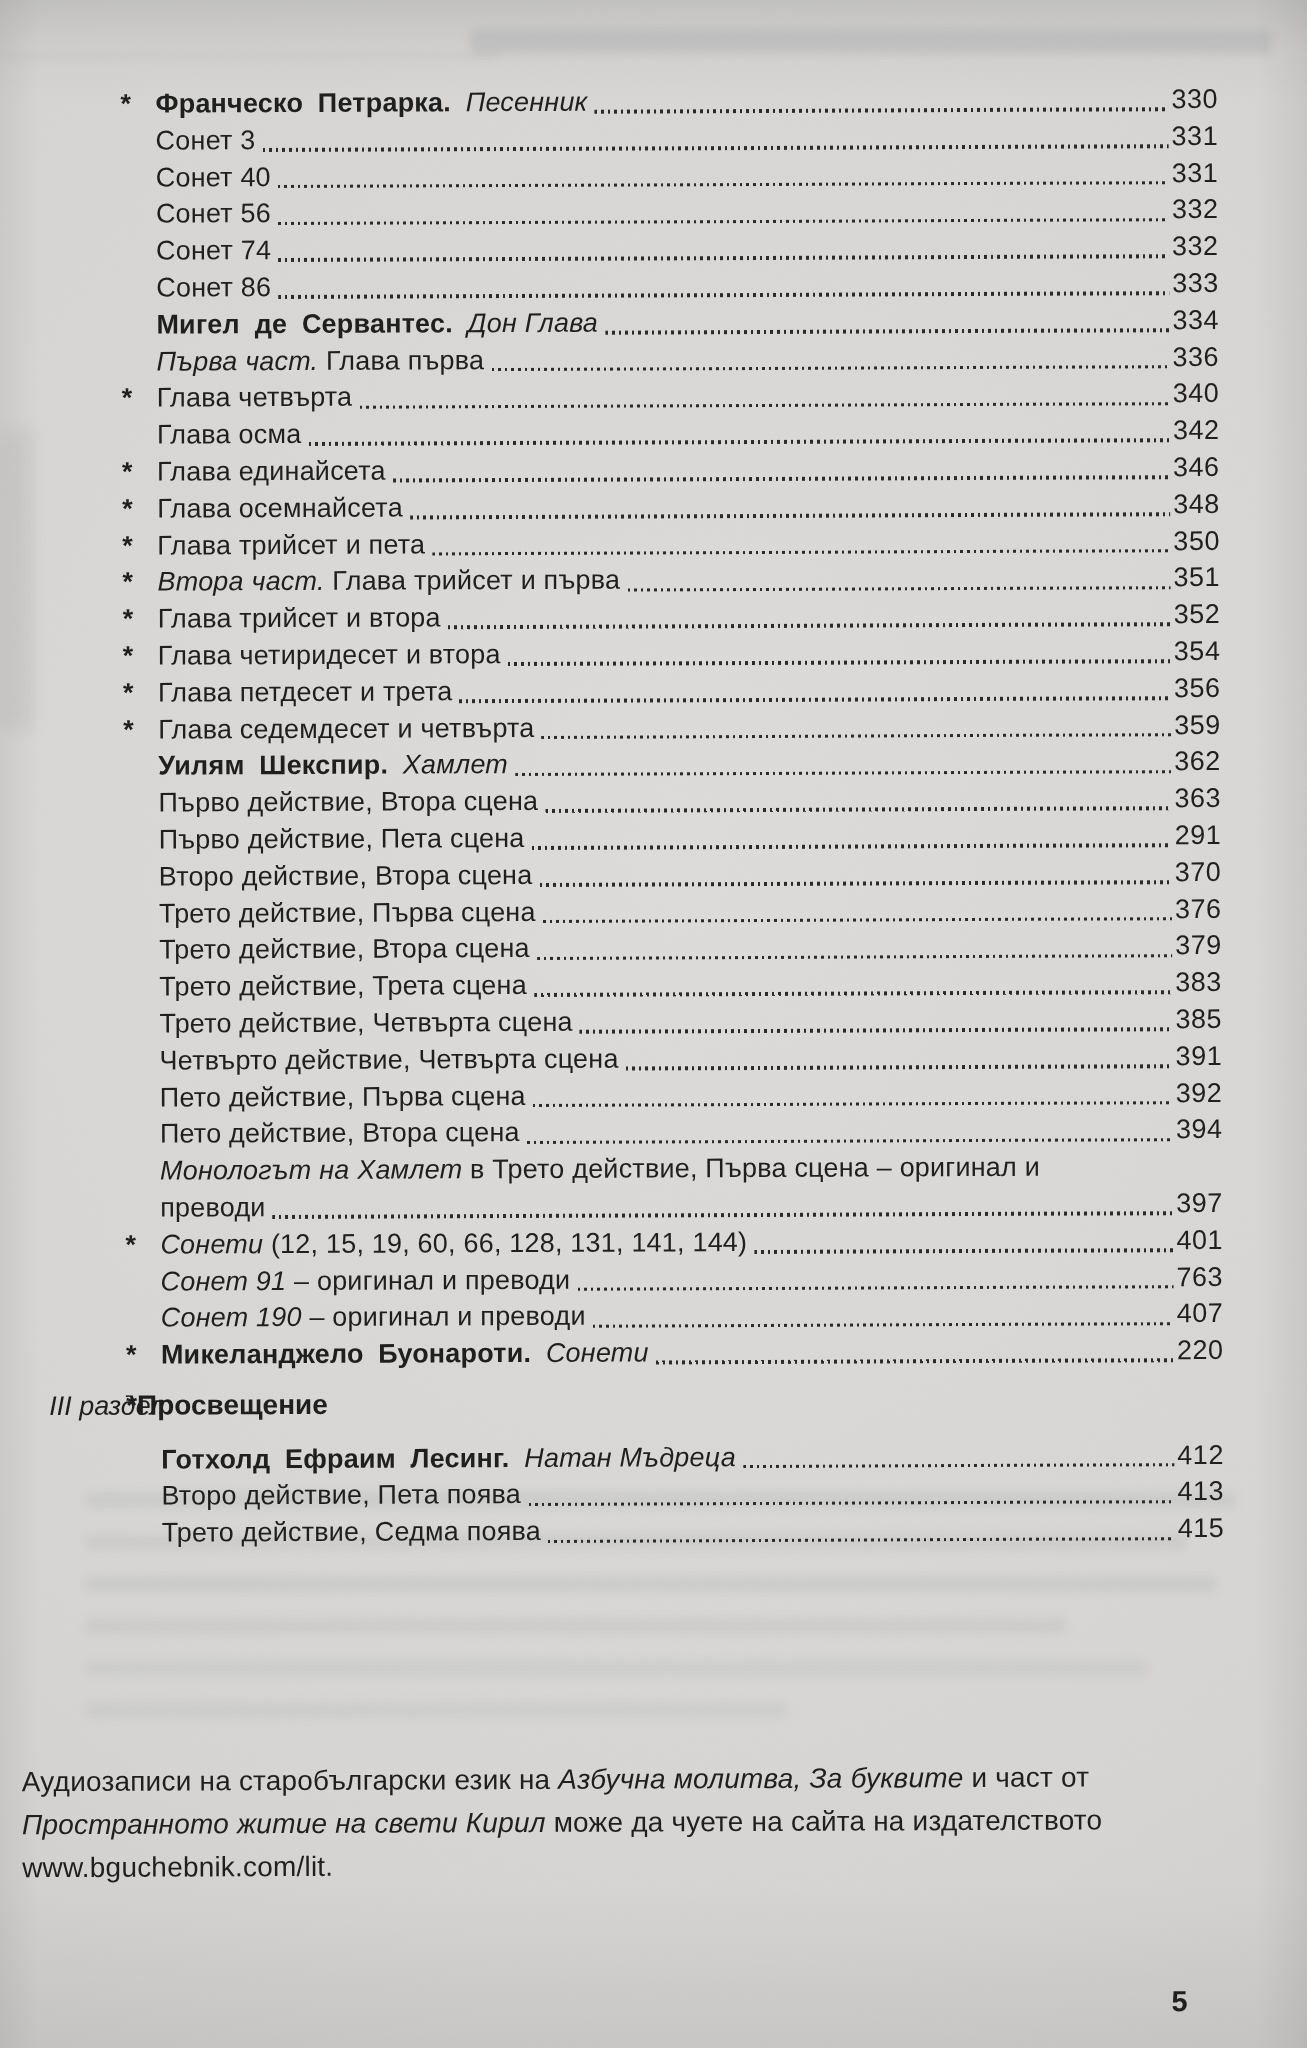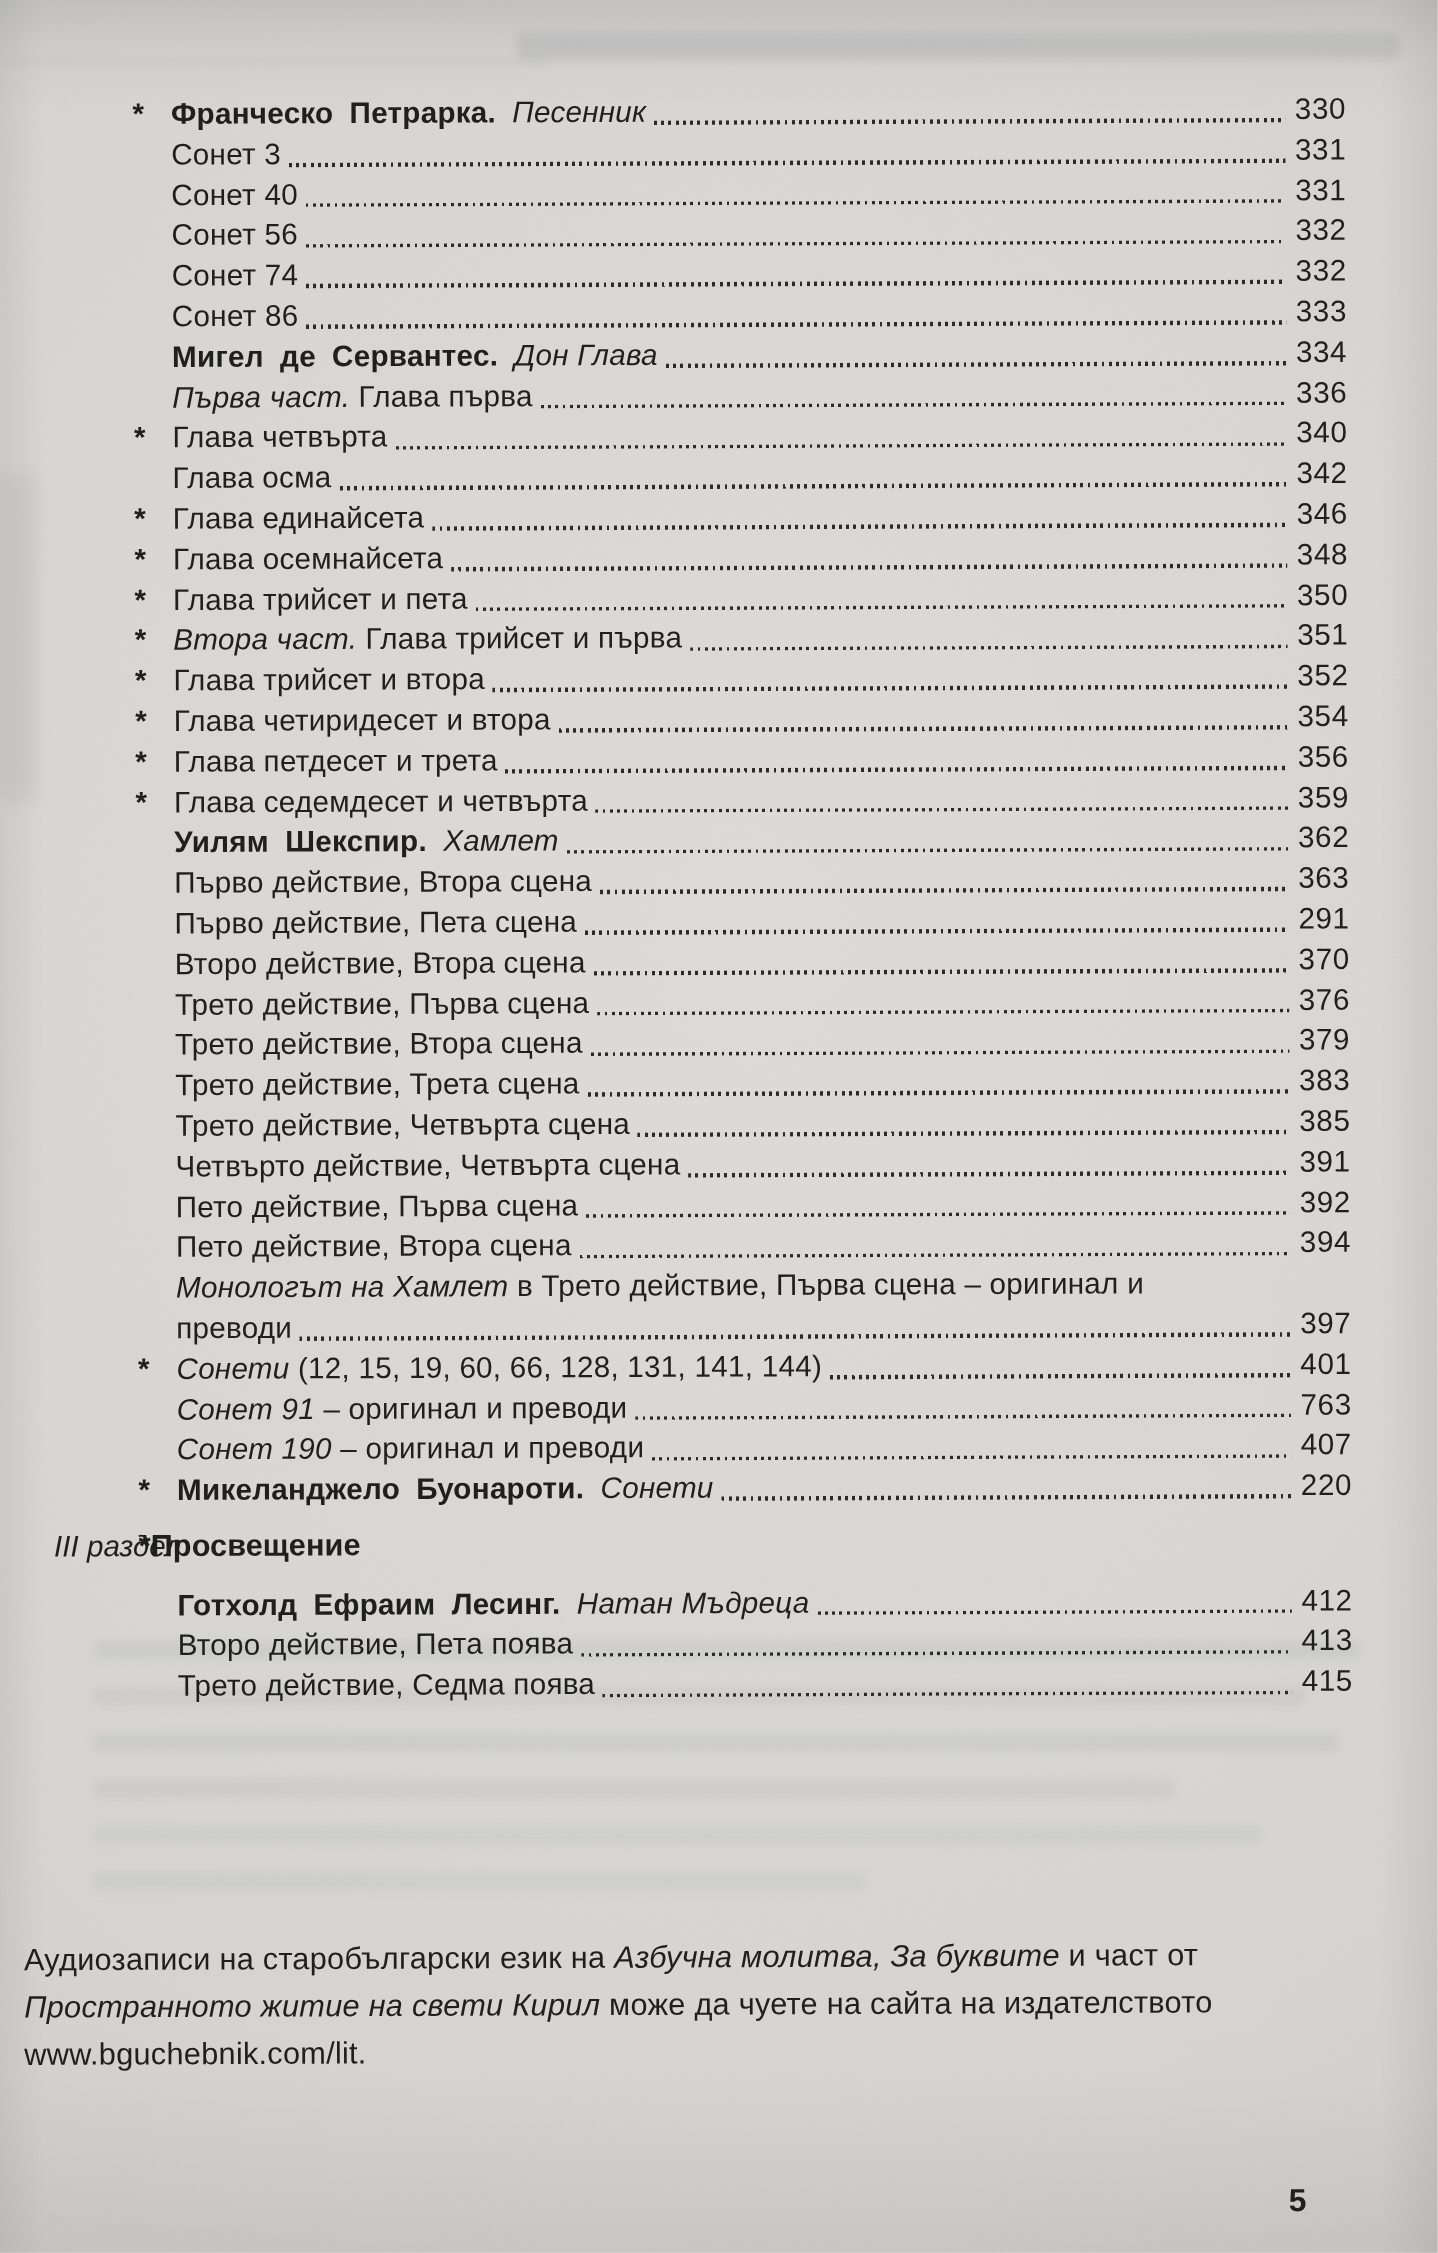--- a/index.html
+++ b/index.html
@@ -25,21 +25,21 @@
   .row{display:flex;align-items:baseline;height:36.8px;font-size:27px;line-height:36.8px;}
   .star{flex:none;width:35px;font-weight:bold;}
   .txt{flex:none;white-space:nowrap;letter-spacing:.2px;}
   .b{font-weight:bold;word-spacing:.26em;}
   .b2{font-weight:bold;text-align:right;}
   .i{font-style:italic;}
   .dots{
     flex:1;align-self:flex-end;height:3.5px;margin:0 3px 7px 7px;
     background:repeating-linear-gradient(90deg,#2a2a2a 0 2.6px,rgba(0,0,0,0) 2.6px 6.6px);
   }
-  .pg{flex:none;min-width:58px;text-align:center;letter-spacing:.5px;}
+  .pg{flex:none;min-width:58px;text-align:left;letter-spacing:.5px;}
 
   .row.section{margin-top:14px;margin-bottom:17px;position:relative;}
   .section-label{position:absolute;left:-110px;font-style:italic;font-size:27px;margin-left:33px;}
   .section-title{font-size:28px;}
 
   .footer{
     position:absolute;left:22px;right:92px;top:1758px;
     font-size:28px;line-height:43px;letter-spacing:.2px;
   }
   .footer .line{white-space:nowrap;}

